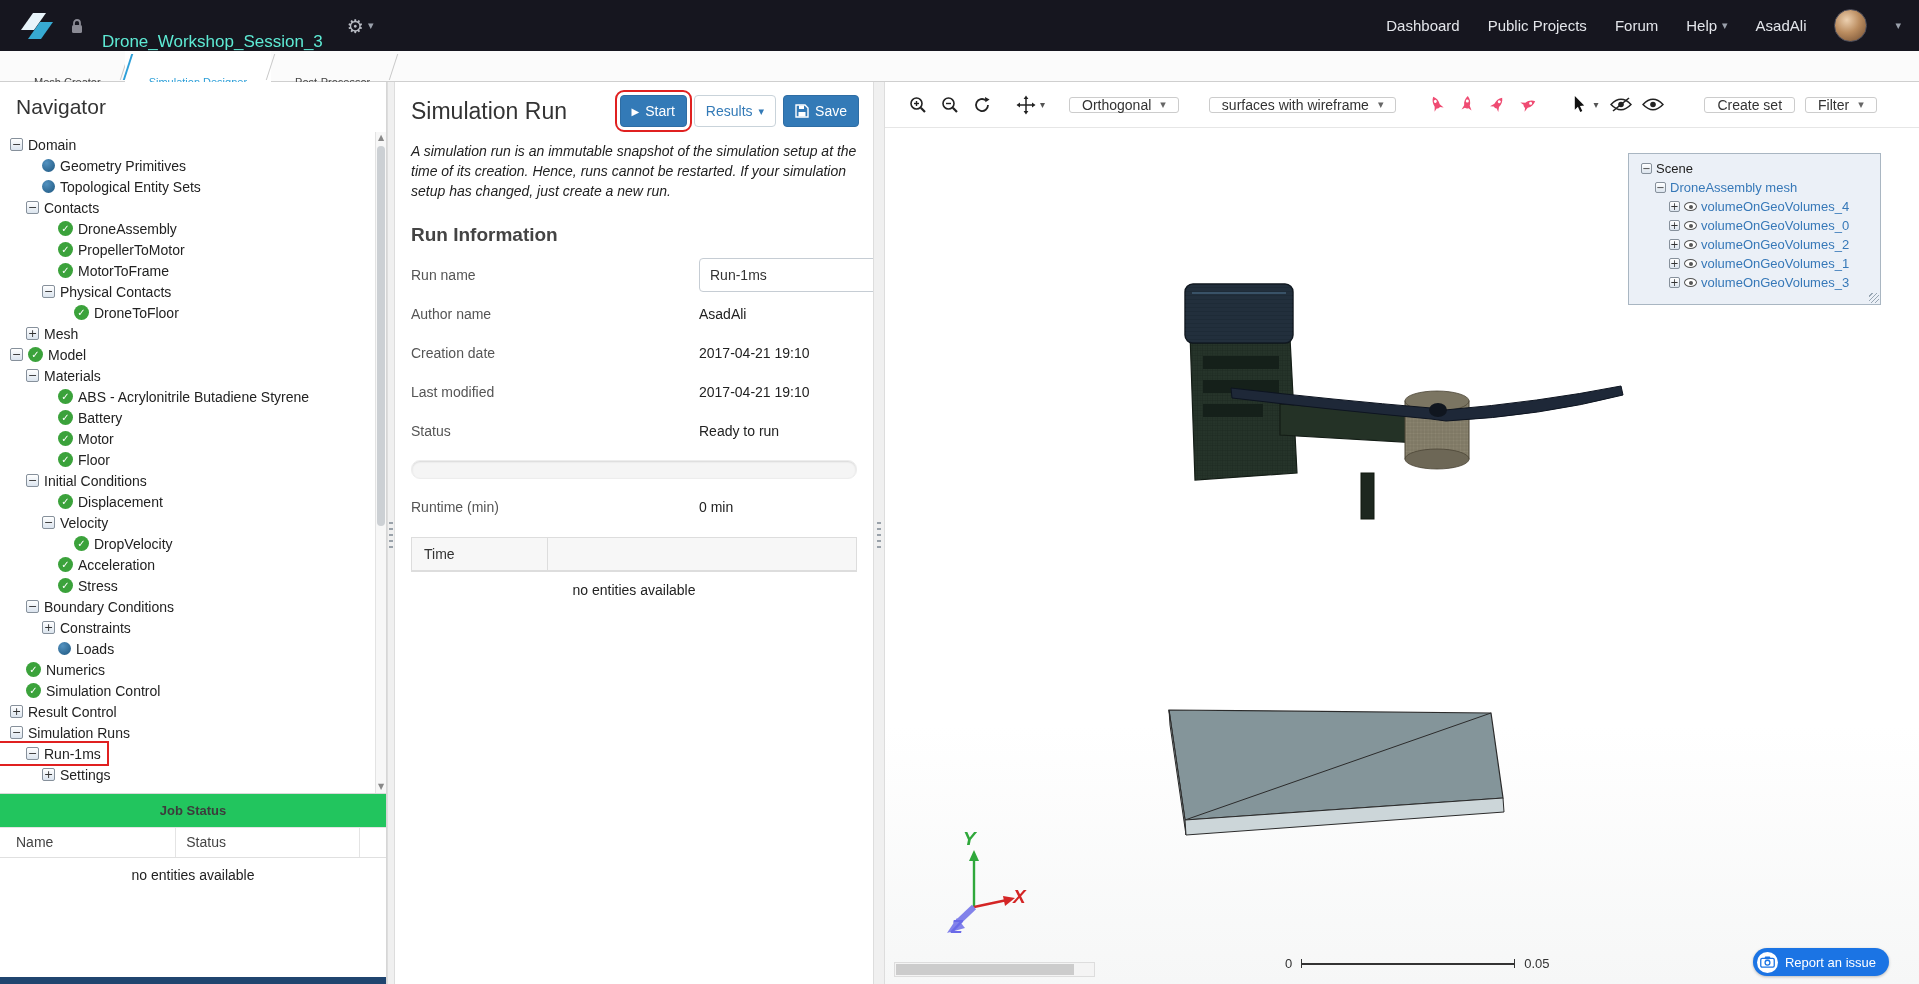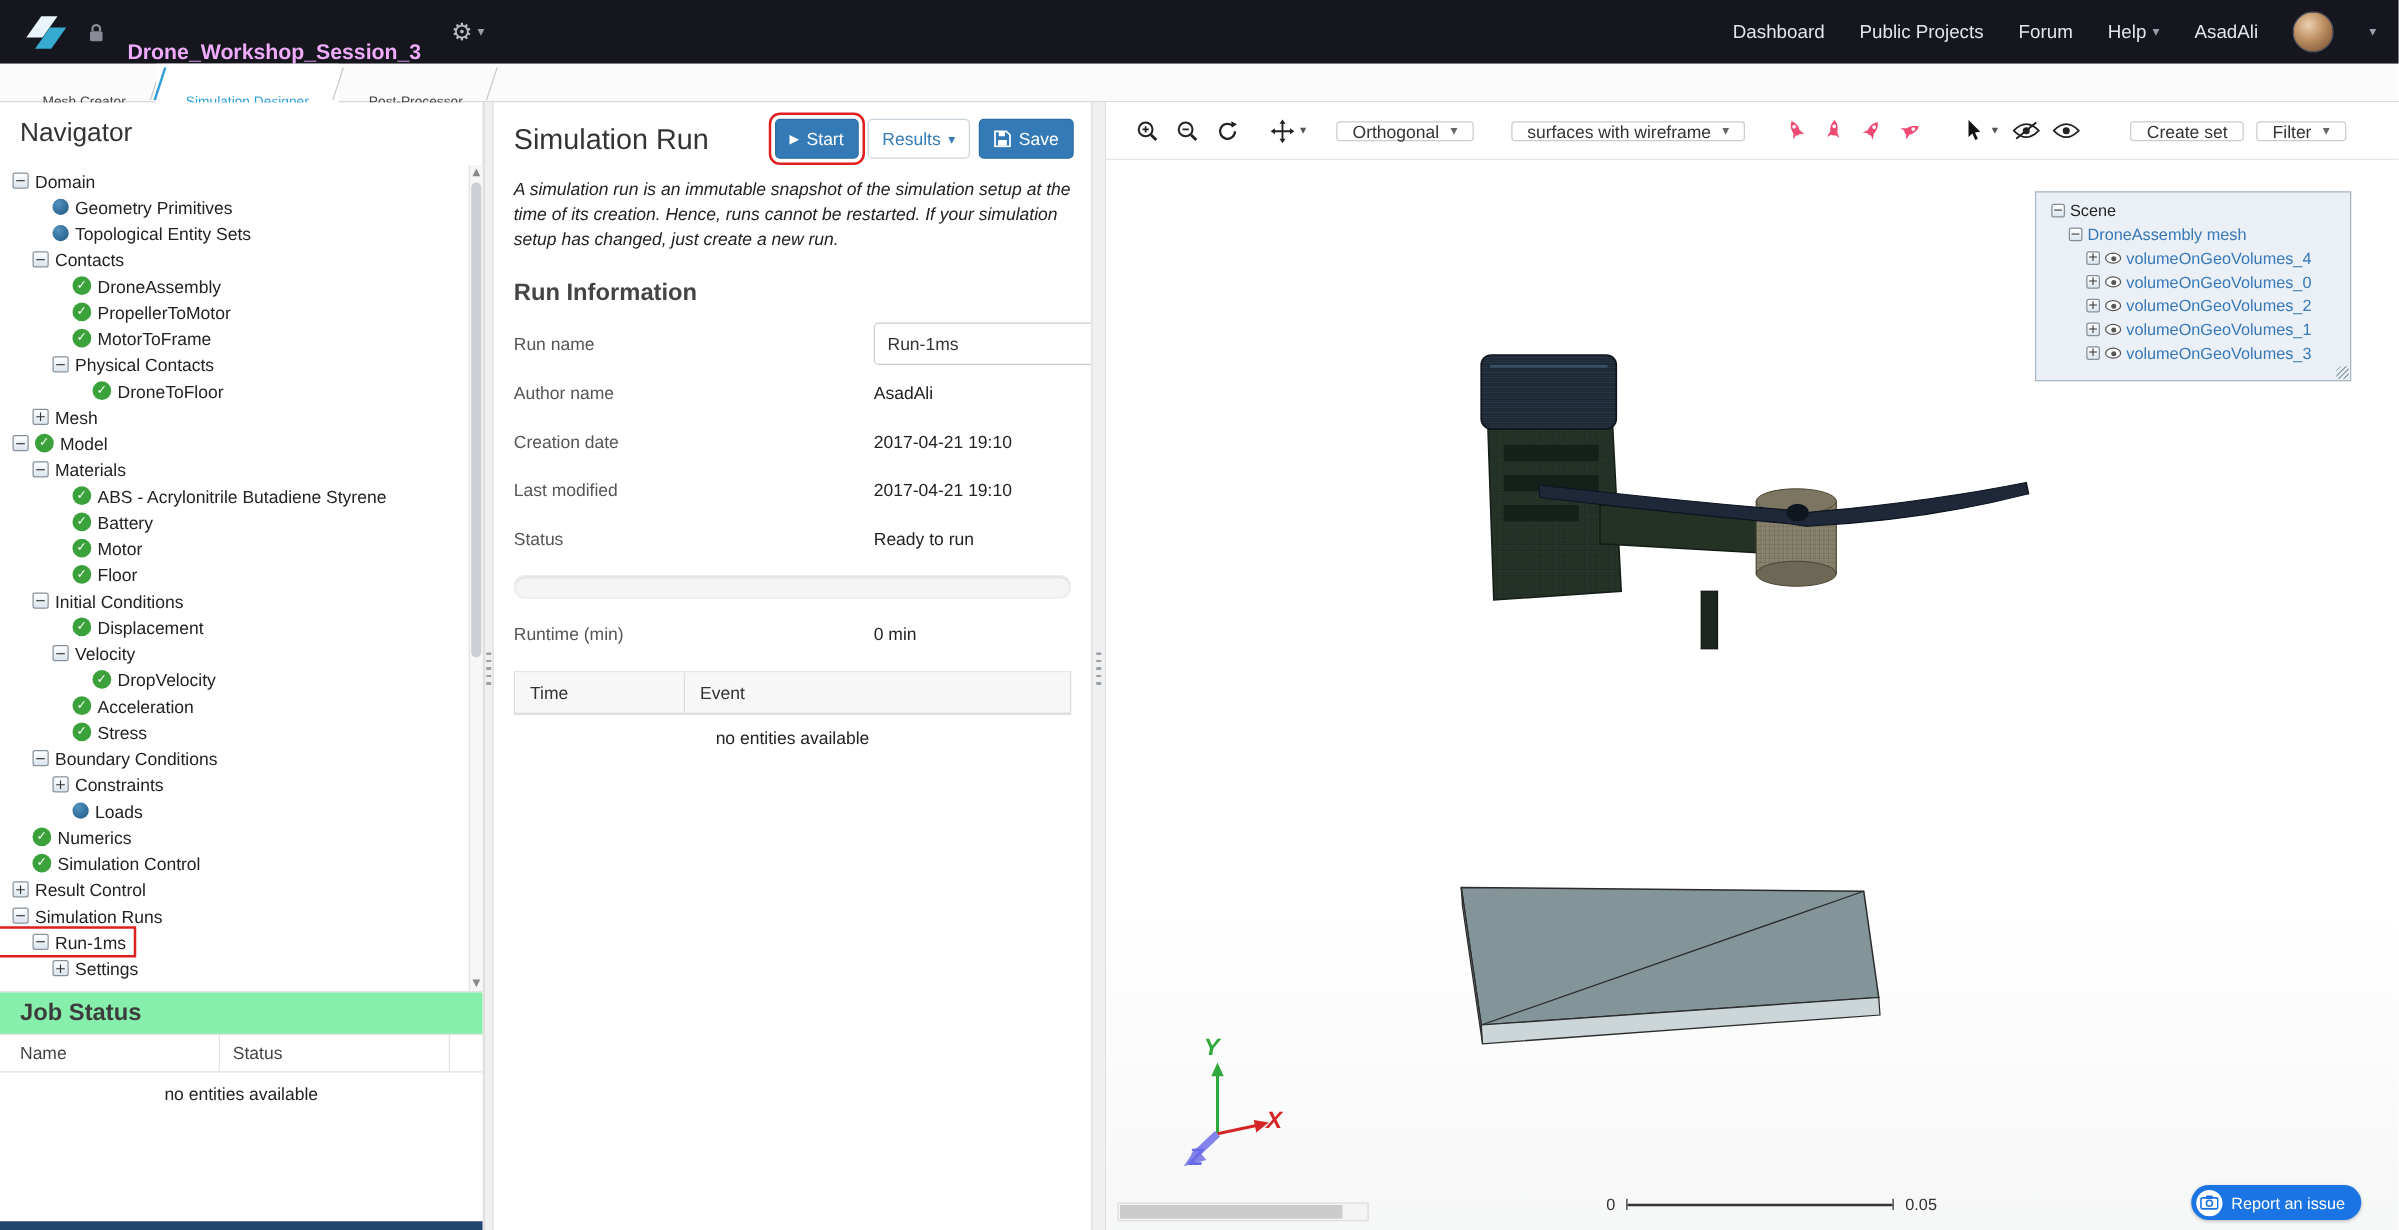--- a/index.html
+++ b/index.html
@@ -1,21 +1,21 @@
 <!DOCTYPE html>
 <html><head>
 <meta charset="utf-8">
 <style>
   * { box-sizing: border-box; margin: 0; padding: 0; }
   html,body { width:1919px; height:984px; overflow:hidden; }
   body { font-family:"Liberation Sans", sans-serif; background:#fff; color:#222; position:relative; }
 
   
   .topbar { position:absolute; left:0; top:0; width:100%; height:51px; background:#16161f; display:flex; align-items:center; padding:0 18px; gap:14px; }
-  .topbar .proj-name { color:#f0abfc; font-size:17px; font-weight:bold; margin-left:4px;margin-top:32px; }
+  .topbar .proj-name { color:#5eead4; font-size:17px; font-weight:normal; margin-left:4px;margin-top:32px; }
   .gear-wrap { display:flex; align-items:center; gap:4px; margin-left:10px; cursor:pointer; }
   .gear { color:#b9bcc4; font-size:19px; font-family:"DejaVu Sans", sans-serif; }
   .caret { font-size:11px; color:#9aa0ab; font-family:"DejaVu Sans", sans-serif; }
   .topnav { margin-left:auto; display:flex; align-items:center; gap:28px; }
   .topnav .tlink { color:#e3e5ea; font-size:15px; cursor:pointer; white-space:nowrap; }
   .help-wrap { display:flex; align-items:center; gap:5px; cursor:pointer; }
   .avatar { width:33px; height:33px; border-radius:50%; border:1px solid #50505c;
             background:radial-gradient(circle at 38% 32%, #ecd0b0 0%, #bb8d60 45%, #6e4a2f 100%); }
 
   
@@ -40,21 +40,21 @@
   .teye::after { content:''; position:absolute; left:50%; top:50%; width:4px; height:4px; margin:-2px 0 0 -2px; background:#555; border-radius:50%; }
 
   
   .nav-scroll { position:absolute; right:0; top:50px; width:11px; height:661px; background:#f7f7f7; border-left:1px solid #e3e3e3; }
   .nav-scroll .arr { position:absolute; left:0; width:100%; height:12px; font-size:8px; color:#888; text-align:center; line-height:12px; font-family:"DejaVu Sans", sans-serif; cursor:pointer; }
   .nav-scroll .arr.up { top:0; } .nav-scroll .arr.down { bottom:0; }
   .nav-scroll .thumb { position:absolute; left:1px; right:1px; top:14px; height:380px; background:#ccd0d4; border-radius:4px; cursor:pointer; }
 
   
   .job-status { position:absolute; left:0; right:0; top:711px; bottom:0; background:#fff; border-top:1px solid #d9d9d9; }
-  .job-title { height:34px; line-height:34px; padding:0 16px; font-size:19px; font-weight:bold; color:#3c3c3c; background:#86efac; border-bottom:1px solid #e4e4e4; }
+  .job-title { height:34px; line-height:34px; padding:0 16px; font-size:13px; font-weight:bold; color:#3c3c3c; background:#22c55e; border-bottom:1px solid #e4e4e4;text-align:center; }
   .job-head { display:flex; height:30px; border-bottom:1px solid #e0e0e0; font-size:14px; color:#444; }
   .job-head .jc { padding:6px 10px 0 16px; }
   .jc1 { width:182px; border-right:1px solid #e4e4e4; }
   .jc2 { width:190px; border-right:1px solid #e4e4e4; padding-left:10px !important; }
   .jc3 { flex:1; }
   .job-empty { text-align:center; font-size:14px; color:#222; padding:9px; }
   .job-strip { position:absolute; left:0; right:0; bottom:0; height:7px; background:#20456f; }
 
   
   .split { position:absolute; top:0; height:100%; background:#f0f0f0; border-left:1px solid #ddd; border-right:1px solid #ddd; cursor:col-resize; }
@@ -373,21 +373,20 @@
     <div class="progress"></div>
 
     <div class="field">
       <span class="flabel">Runtime (min)</span>
       <span class="fvalue">0 min</span>
     </div>
 
     <div class="evt-table">
       <div class="evt-head">
         <div class="ec ec1">Time</div>
-        <div class="ec ec2">Event</div>
       </div>
     </div>
     <div class="evt-empty">no entities available</div>
   </div>
 
   <div class="split split2">
       <div class="grip"></div>
     </div>
 
   <div class="viewport">

